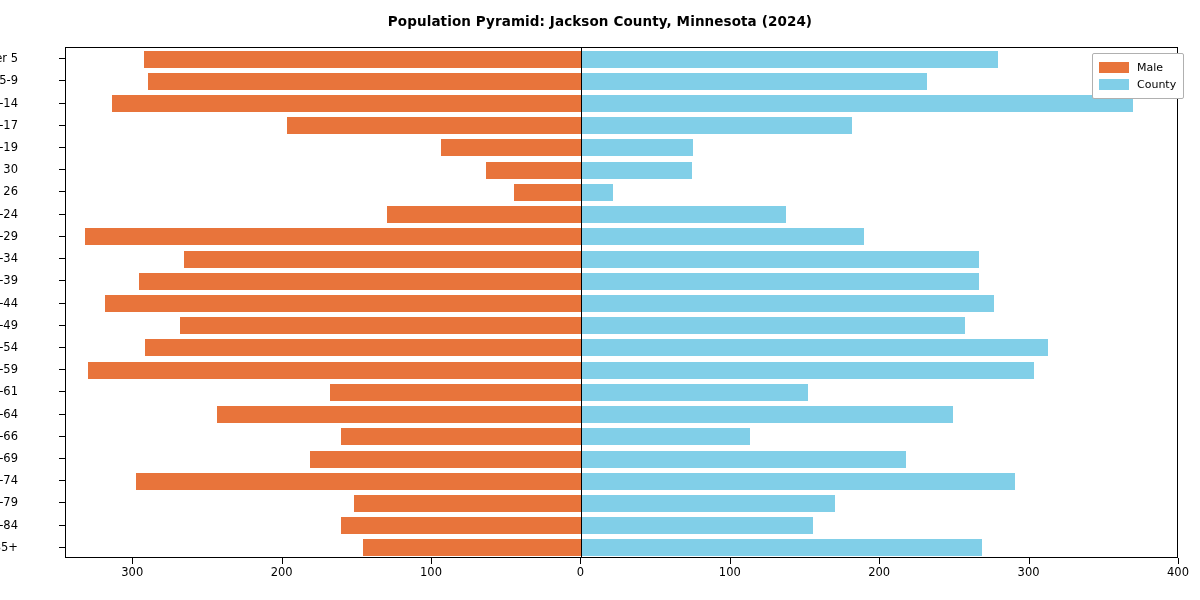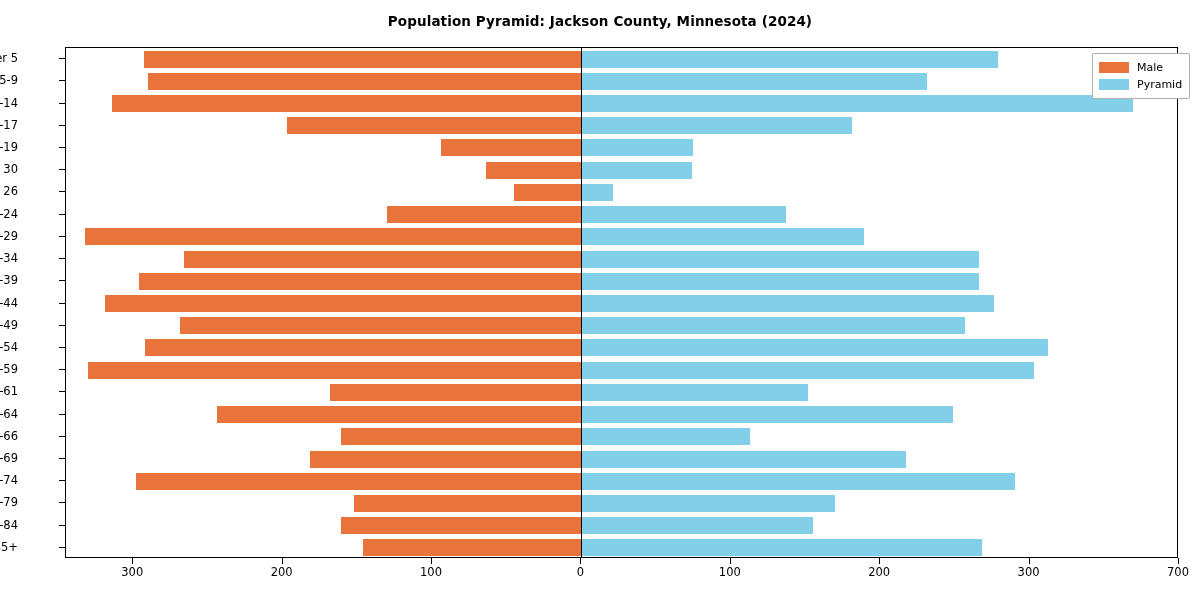--- a/index.html
+++ b/index.html
@@ -232,27 +232,27 @@
       <div class="xtick-label" style="left: 431.02px;">100</div>
       <div class="xtick-mark" style="left: 580.416px;"></div>
       <div class="xtick-label" style="left: 580.416px;">0</div>
       <div class="xtick-mark" style="left: 729.812px;"></div>
       <div class="xtick-label" style="left: 729.812px;">100</div>
       <div class="xtick-mark" style="left: 879.208px;"></div>
       <div class="xtick-label" style="left: 879.208px;">200</div>
       <div class="xtick-mark" style="left: 1028.6px;"></div>
       <div class="xtick-label" style="left: 1028.6px;">300</div>
       <div class="xtick-mark" style="left: 1178px;"></div>
-      <div class="xtick-label" style="left: 1178px;">700</div>
+      <div class="xtick-label" style="left: 1178px;">400</div>
     </div>
 
   <div id="legend">
       <div class="legend-row">
         <span class="legend-swatch" style="background: rgb(232, 116, 59);"></span>
         <span class="legend-label">Male</span>
       </div>
       <div class="legend-row">
         <span class="legend-swatch" style="background: rgb(129, 207, 232);"></span>
-        <span class="legend-label">Pyramid</span>
+        <span class="legend-label">County</span>
       </div>
     </div>
 
 </div>
 
 </body></html>

